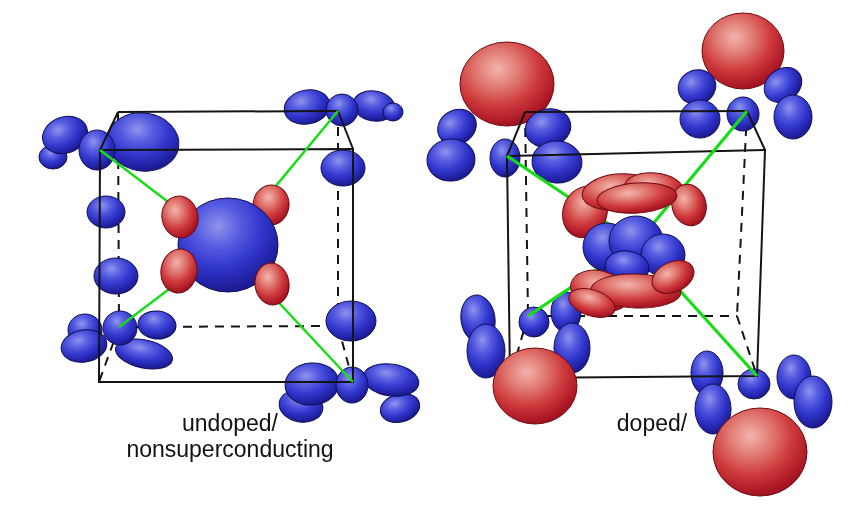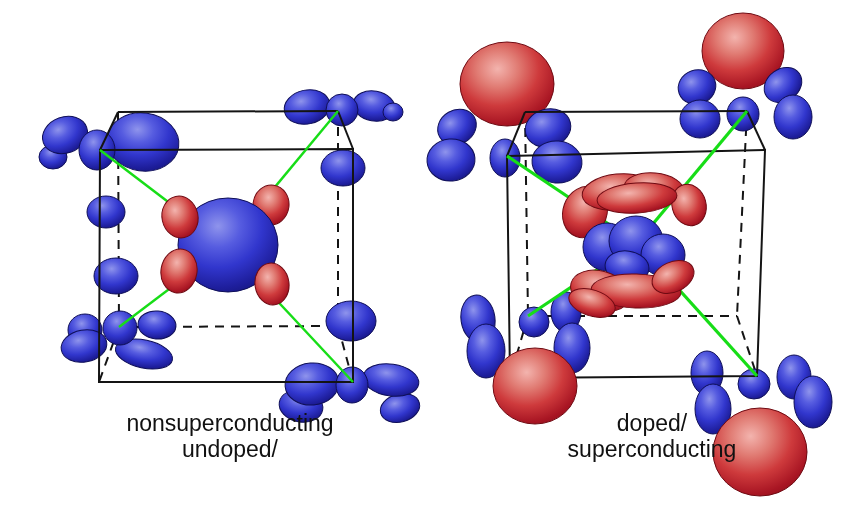--- a/index.html
+++ b/index.html
@@ -190,20 +190,19 @@
           <ellipse class="red-lobe" cx="600" cy="291" rx="30" ry="20" transform="rotate(15 600 291)"></ellipse>
           <ellipse class="red-lobe" cx="636" cy="291" rx="45" ry="17" transform="rotate(2 636 291)"></ellipse>
           <ellipse class="red-lobe" cx="673" cy="277" rx="22" ry="15" transform="rotate(-25 673 277)"></ellipse>
           <ellipse class="red-lobe" cx="592" cy="303" rx="24" ry="13" transform="rotate(18 592 303)"></ellipse>
         </g>
       </g>
     </g>
   </svg>
 
   <div class="caption caption-left">
+    <div>undoped/</div>
     <div>nonsuperconducting</div>
-    <div>undoped/</div>
   </div>
   <div class="caption caption-right">
     <div>doped/</div>
-    <div>superconducting</div>
   </div>
 </div>
 
 </body></html>

